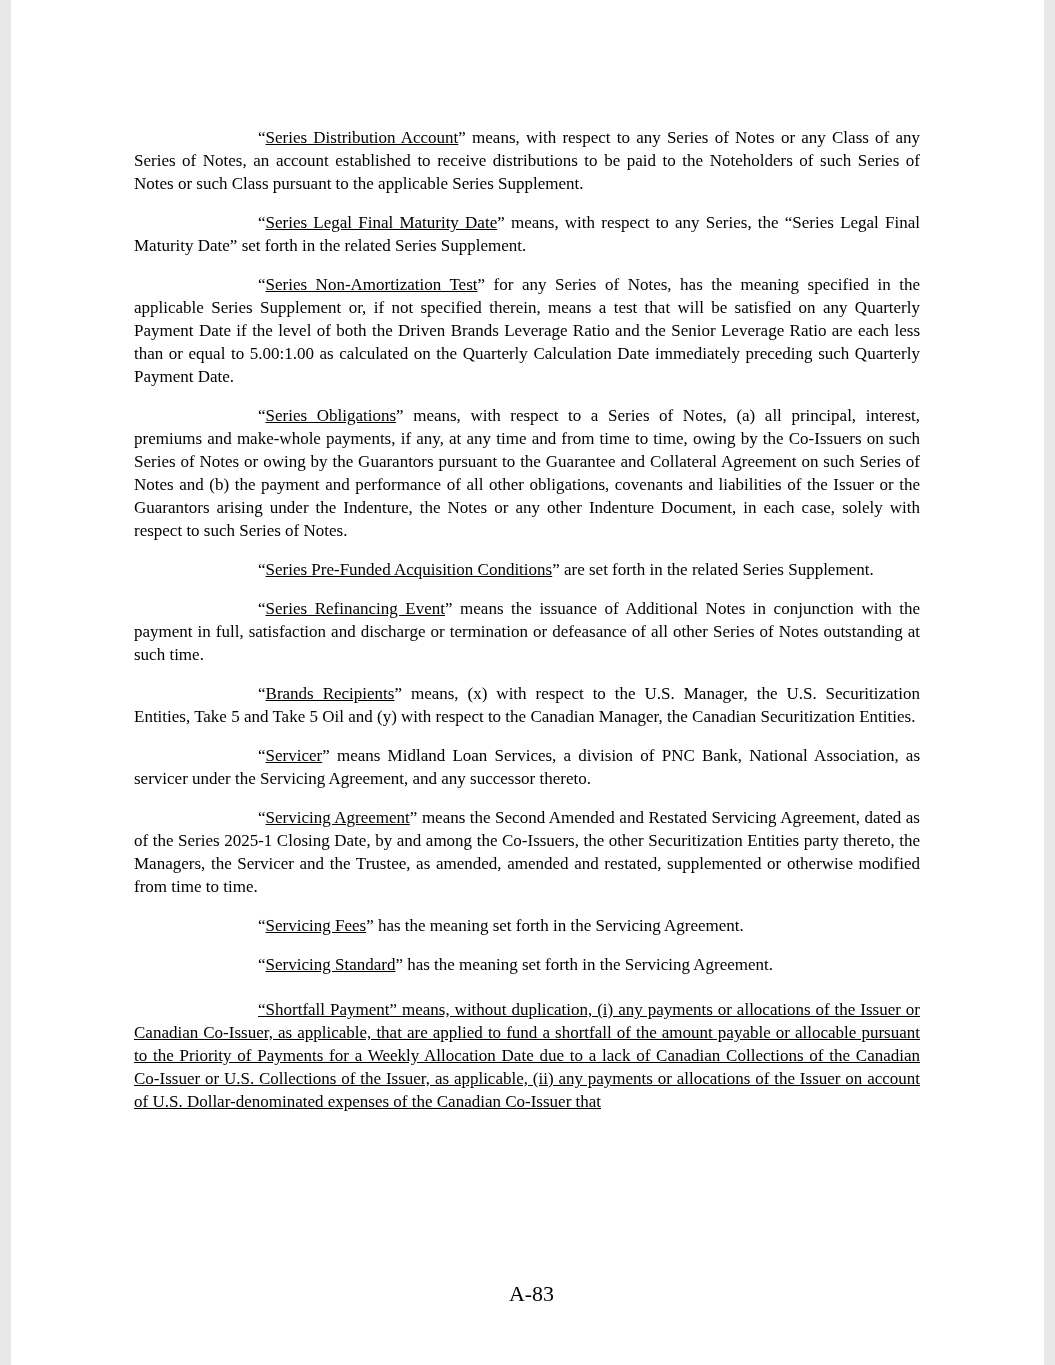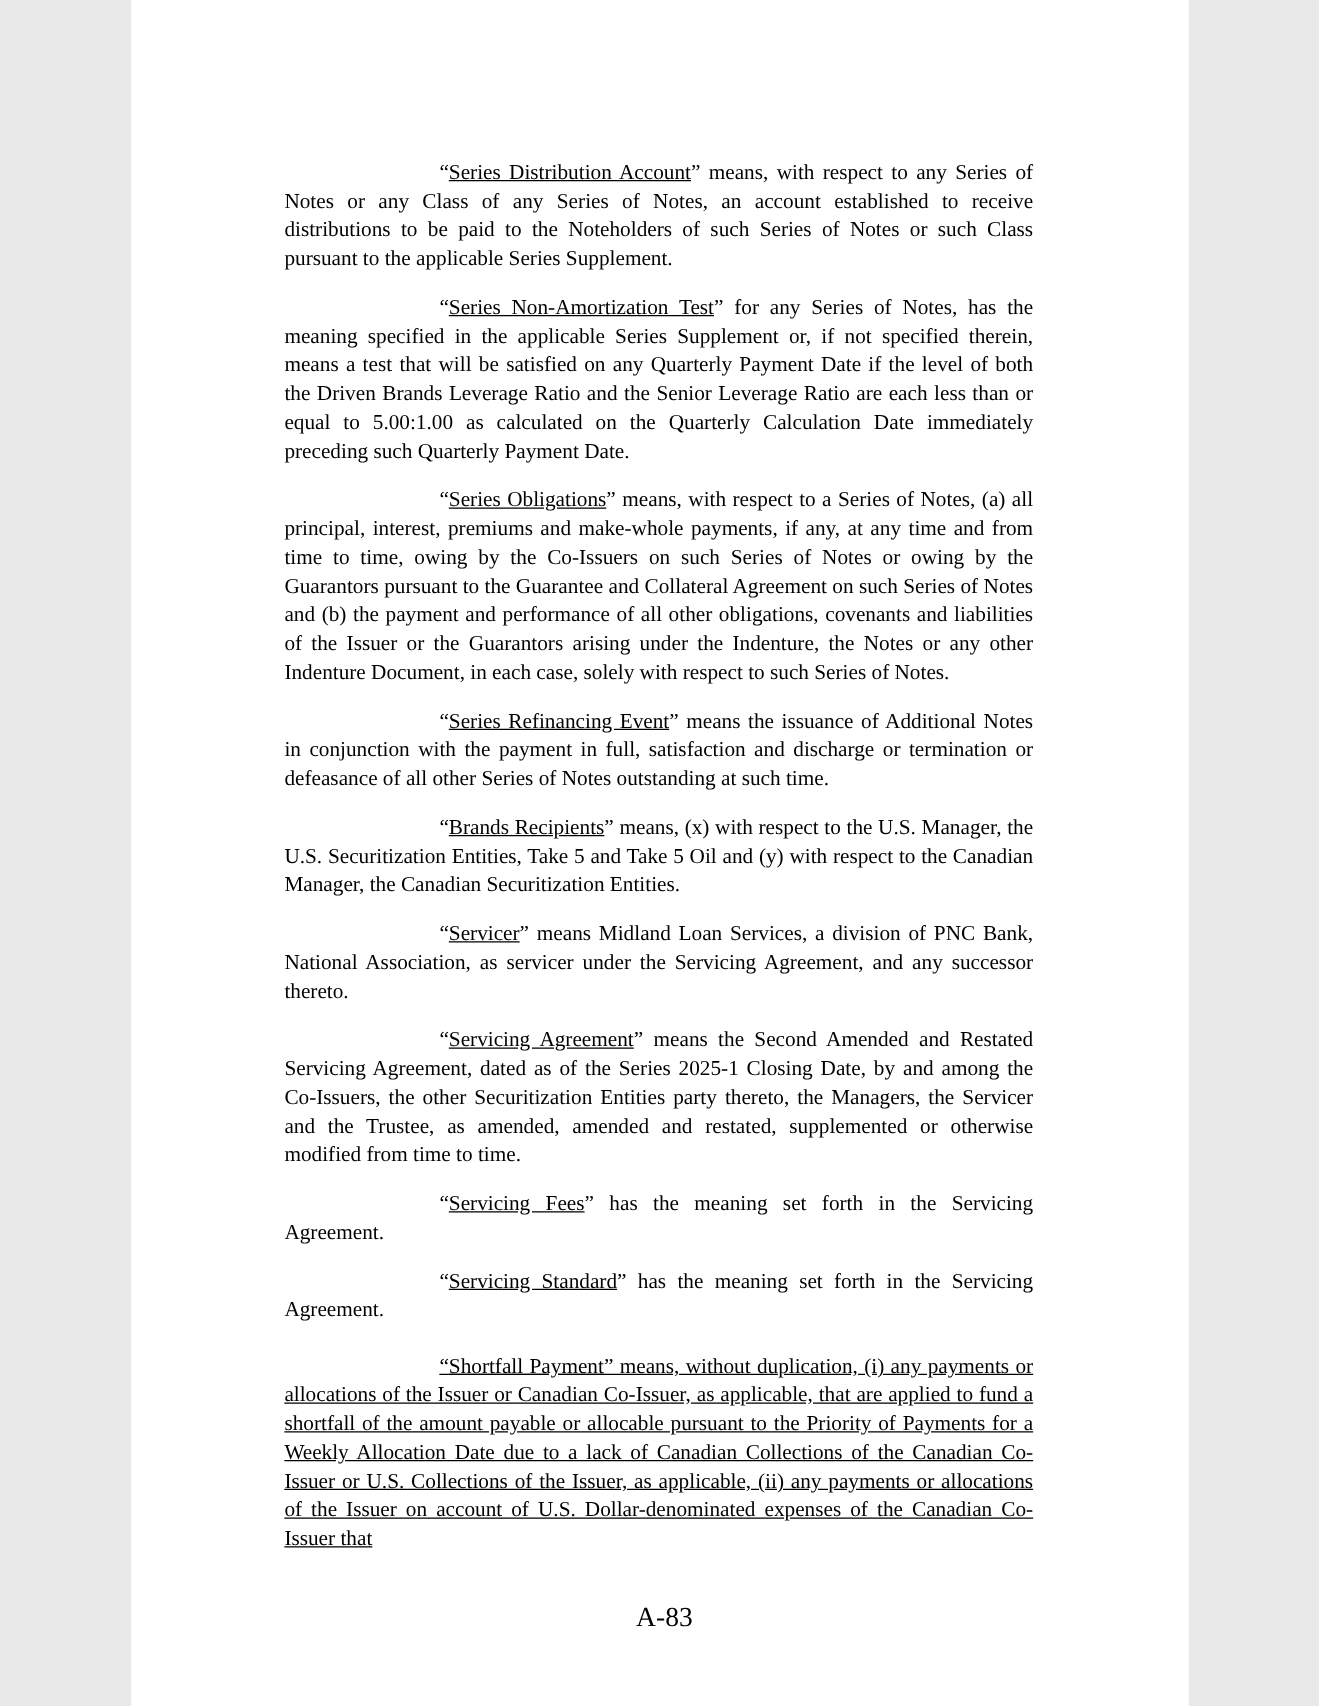--- a/index.html
+++ b/index.html
@@ -1,21 +1,21 @@
 <!DOCTYPE html>
 <html><head>
 <meta charset="utf-8">
 <style>
   html, body {
     margin: 0;
     padding: 0;
     background: #e8e8e8;
   }
   .page {
-    width: 846px;
+    width: 1033px;
     height: 1365px;
     margin: 0 auto;
     background: #ffffff;
     position: relative;
     box-sizing: border-box;
     padding: 126px 124px 0 123px;
     font-family: "Liberation Serif", "DejaVu Serif", serif;
     color: #000000;
   }
   .content {
@@ -42,22 +42,24 @@
     text-align: center;
     font-size: 22px;
   }
 </style>
 </head>
 <body>
 
 <div class="page">
   <div class="content" id="content">
       <p class="def"><span class="">“</span><span class="u">Series Distribution Account</span><span class="">” means, with respect to any Series of Notes or any Class of any Series of Notes, an account established to receive distributions to be paid to the Noteholders of such Series of Notes or such Class pursuant to the applicable Series Supplement.</span></p>
+      <p class="def"><span class="">“</span><span class="u">Series Legal Final Maturity Date</span><span class="">” means, with respect to any Series, the “Series Legal Final Maturity Date” set forth in the related Series Supplement.</span></p>
       <p class="def"><span class="">“</span><span class="u">Series Non-Amortization Test</span><span class="">” for any Series of Notes, has the meaning specified in the applicable Series Supplement or, if not specified therein, means a test that will be satisfied on any Quarterly Payment Date if the level of both the Driven Brands Leverage Ratio and the Senior Leverage Ratio are each less than or equal to 5.00:1.00 as calculated on the Quarterly Calculation Date immediately preceding such Quarterly Payment Date.</span></p>
       <p class="def"><span class="">“</span><span class="u">Series Obligations</span><span class="">” means, with respect to a Series of Notes, (a) all principal, interest, premiums and make-whole payments, if any, at any time and from time to time, owing by the Co-Issuers on such Series of Notes or owing by the Guarantors pursuant to the Guarantee and Collateral Agreement on such Series of Notes and (b) the payment and performance of all other obligations, covenants and liabilities of the Issuer or the Guarantors arising under the Indenture, the Notes or any other Indenture Document, in each case, solely with respect to such Series of Notes.</span></p>
+      <p class="def"><span class="">“</span><span class="u">Series Pre-Funded Acquisition Conditions</span><span class="">” are set forth in the related Series Supplement.</span></p>
       <p class="def"><span class="">“</span><span class="u">Series Refinancing Event</span><span class="">” means the issuance of Additional Notes in conjunction with the payment in full, satisfaction and discharge or termination or defeasance of all other Series of Notes outstanding at such time.</span></p>
       <p class="def"><span class="">“</span><span class="u">Brands Recipients</span><span class="">” means, (x) with respect to the U.S. Manager, the U.S. Securitization Entities, Take 5 and Take 5 Oil and (y) with respect to the Canadian Manager, the Canadian Securitization Entities.</span></p>
       <p class="def"><span class="">“</span><span class="u">Servicer</span><span class="">” means Midland Loan Services, a division of PNC Bank, National Association, as servicer under the Servicing Agreement, and any successor thereto.</span></p>
       <p class="def"><span class="">“</span><span class="u">Servicing Agreement</span><span class="">” means the Second Amended and Restated Servicing Agreement, dated as of the Series 2025-1 Closing Date, by and among the Co-Issuers, the other Securitization Entities party thereto, the Managers, the Servicer and the Trustee, as amended, amended and restated, supplemented or otherwise modified from time to time.</span></p>
       <p class="def"><span class="">“</span><span class="u">Servicing Fees</span><span class="">” has the meaning set forth in the Servicing Agreement.</span></p>
       <p class="def"><span class="">“</span><span class="u">Servicing Standard</span><span class="">” has the meaning set forth in the Servicing Agreement.</span></p>
       <p class="def gap"><span class="">“</span><span class="u">Shortfall Payment</span><span class="">” means, without duplication, (i) any payments or allocations of the Issuer or Canadian Co-Issuer, as applicable, that are applied to fund a shortfall of the amount payable or allocable pursuant to the Priority of Payments for a Weekly Allocation Date due to a lack of Canadian Collections of the Canadian Co-Issuer or U.S. Collections of the Issuer, as applicable, (ii) any payments or allocations of the Issuer on account of U.S. Dollar-denominated expenses of the Canadian Co-Issuer that</span></p>
     </div>
   <div class="footer">A-83</div>
 </div>

